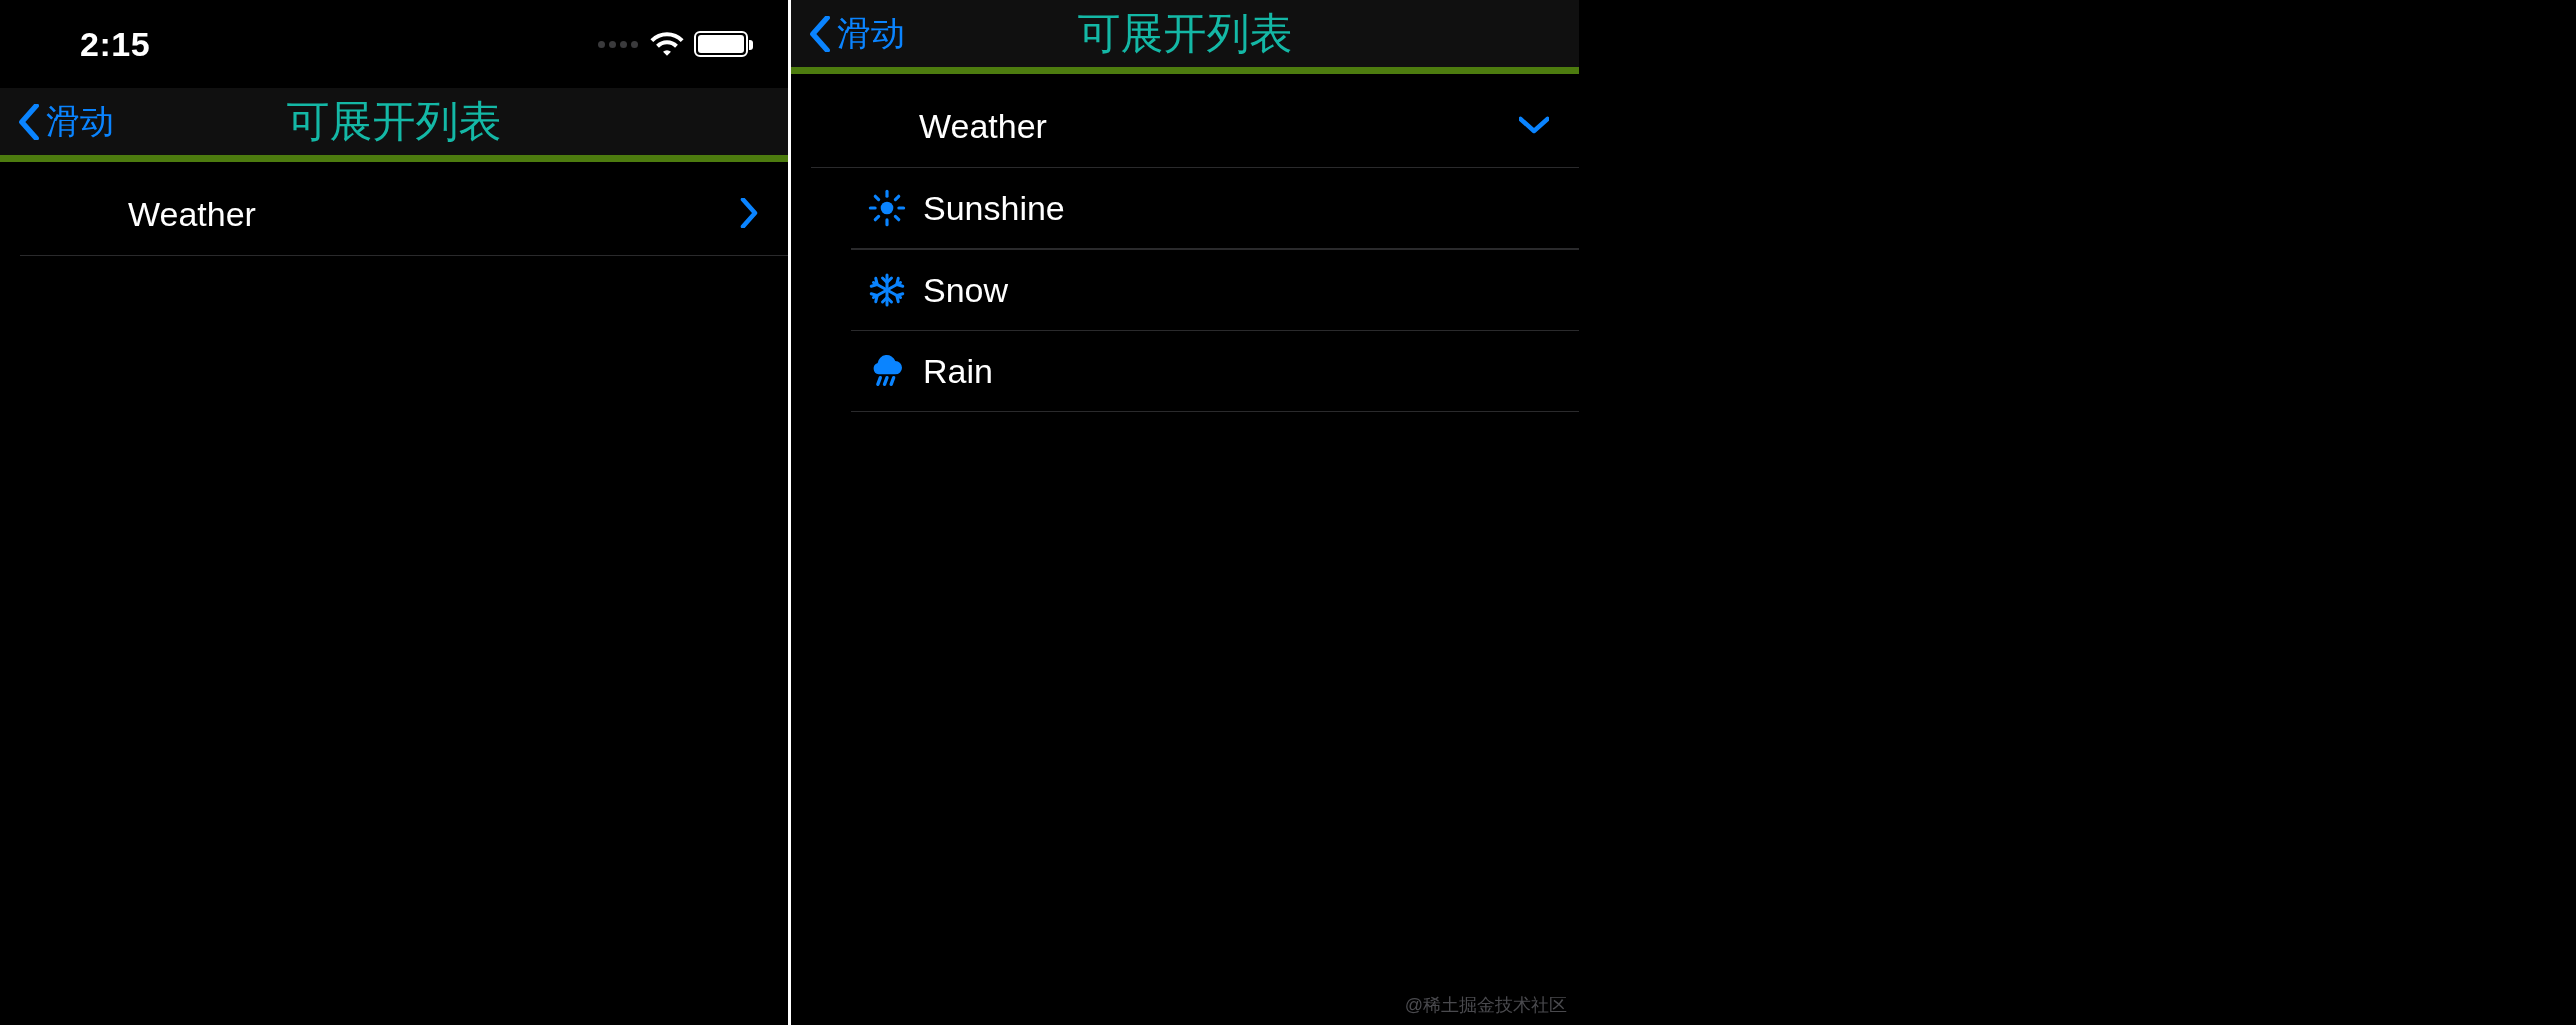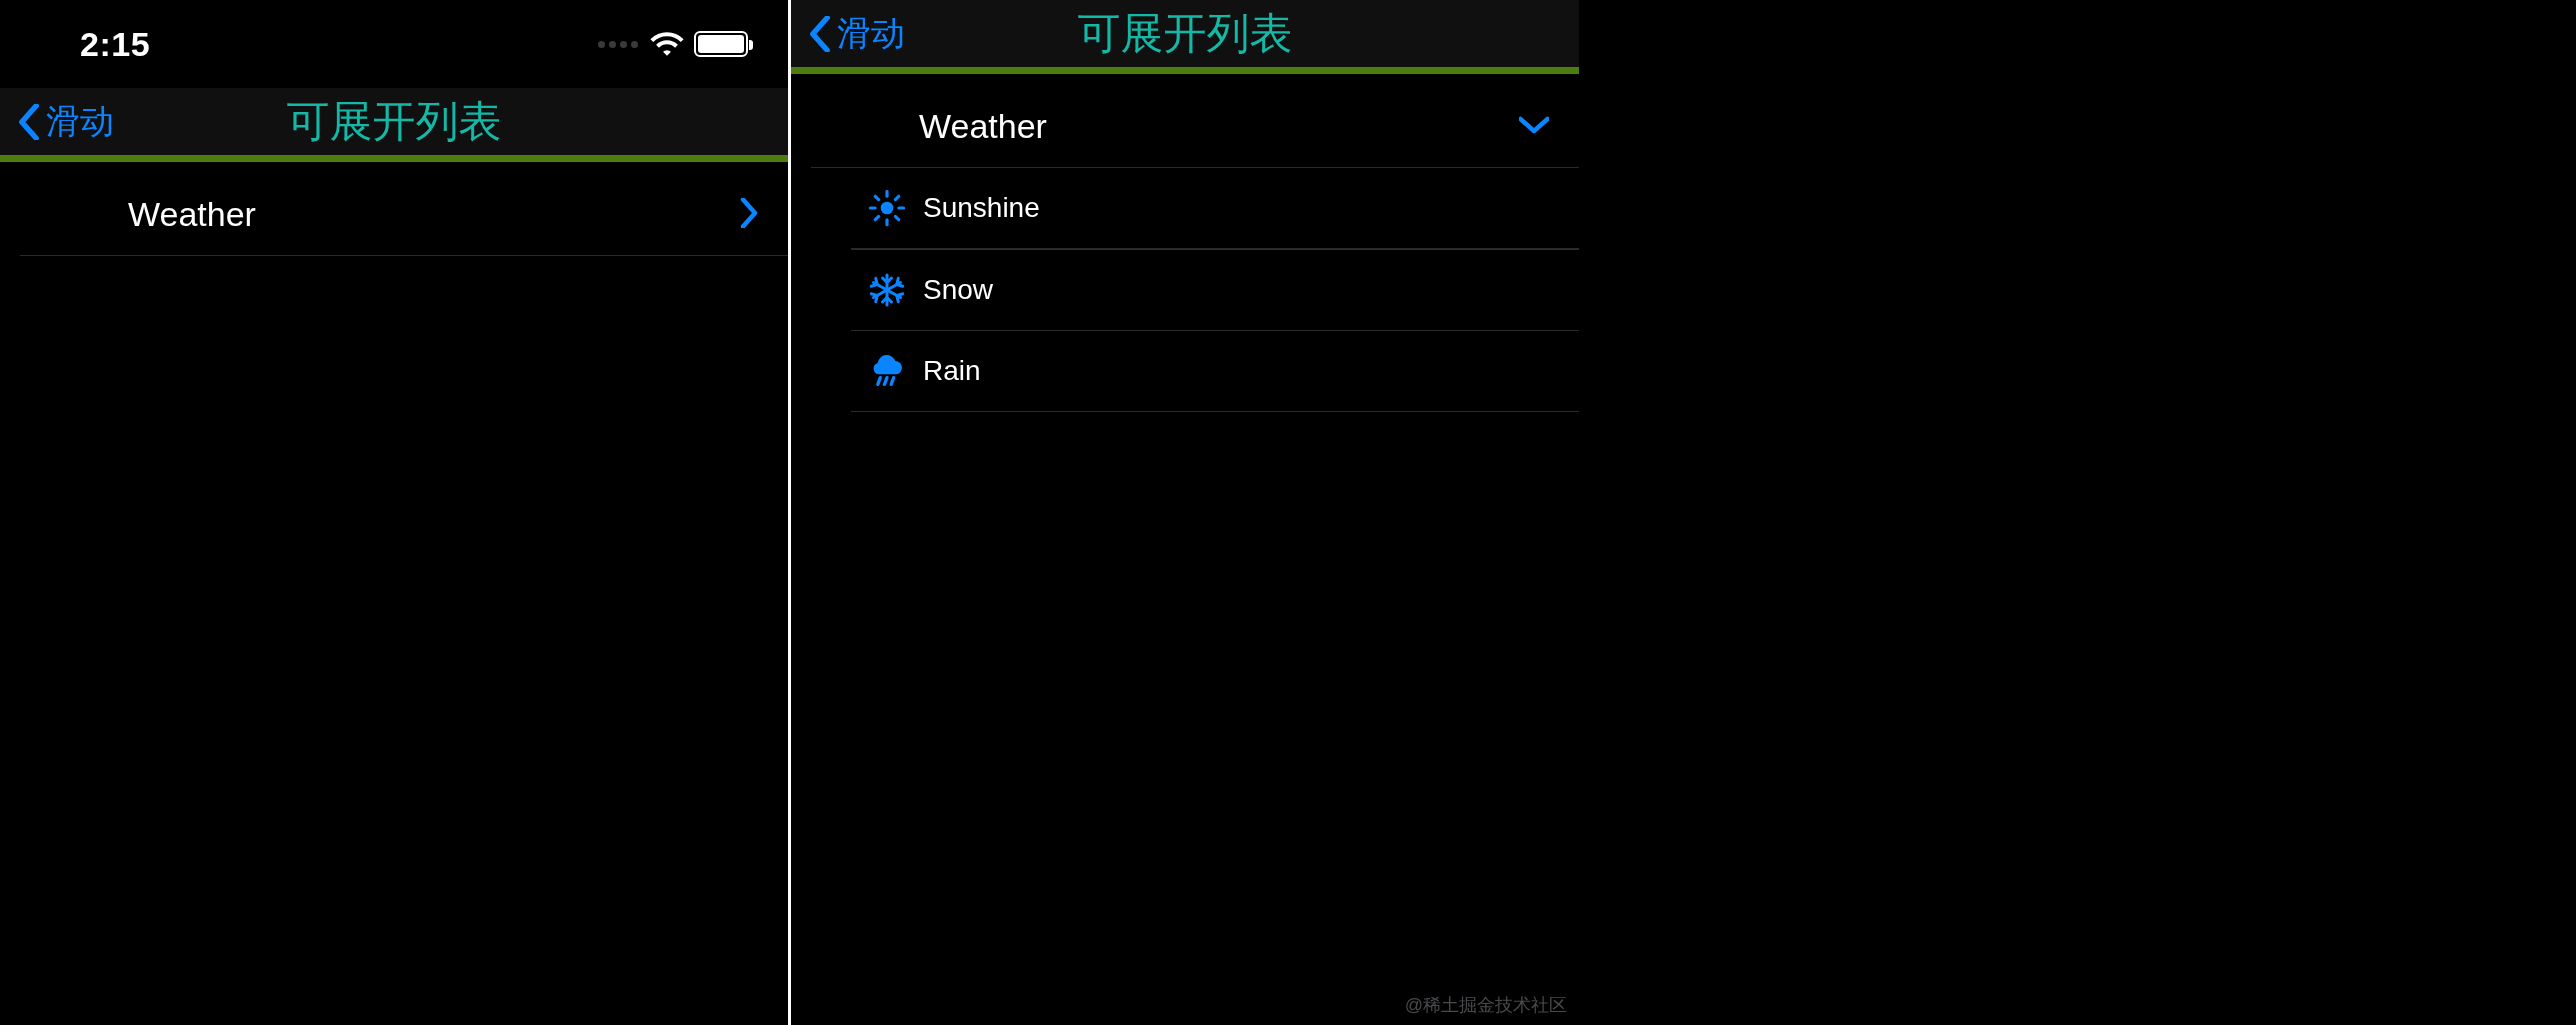--- a/index.html
+++ b/index.html
@@ -118,21 +118,21 @@
   .sub-sep {
     height:1px; background:#2a2a2c; margin-left:60px;
   }
   .subrow .icon {
     width: 72px;
     display:flex; justify-content:center; align-items:center;
     color:#0a84ff;
   }
   .subrow .icon svg { display:block; }
   .subrow .label {
-    font-size: 28px; color:#fff;
+    font-size: 34px; color:#fff;
   }
   .watermark {
     position: absolute;
     right: 12px; bottom: 8px;
     font-size: 18px;
     color: #4a4a4e;
   }
 </style>
 </head>
 <body>

